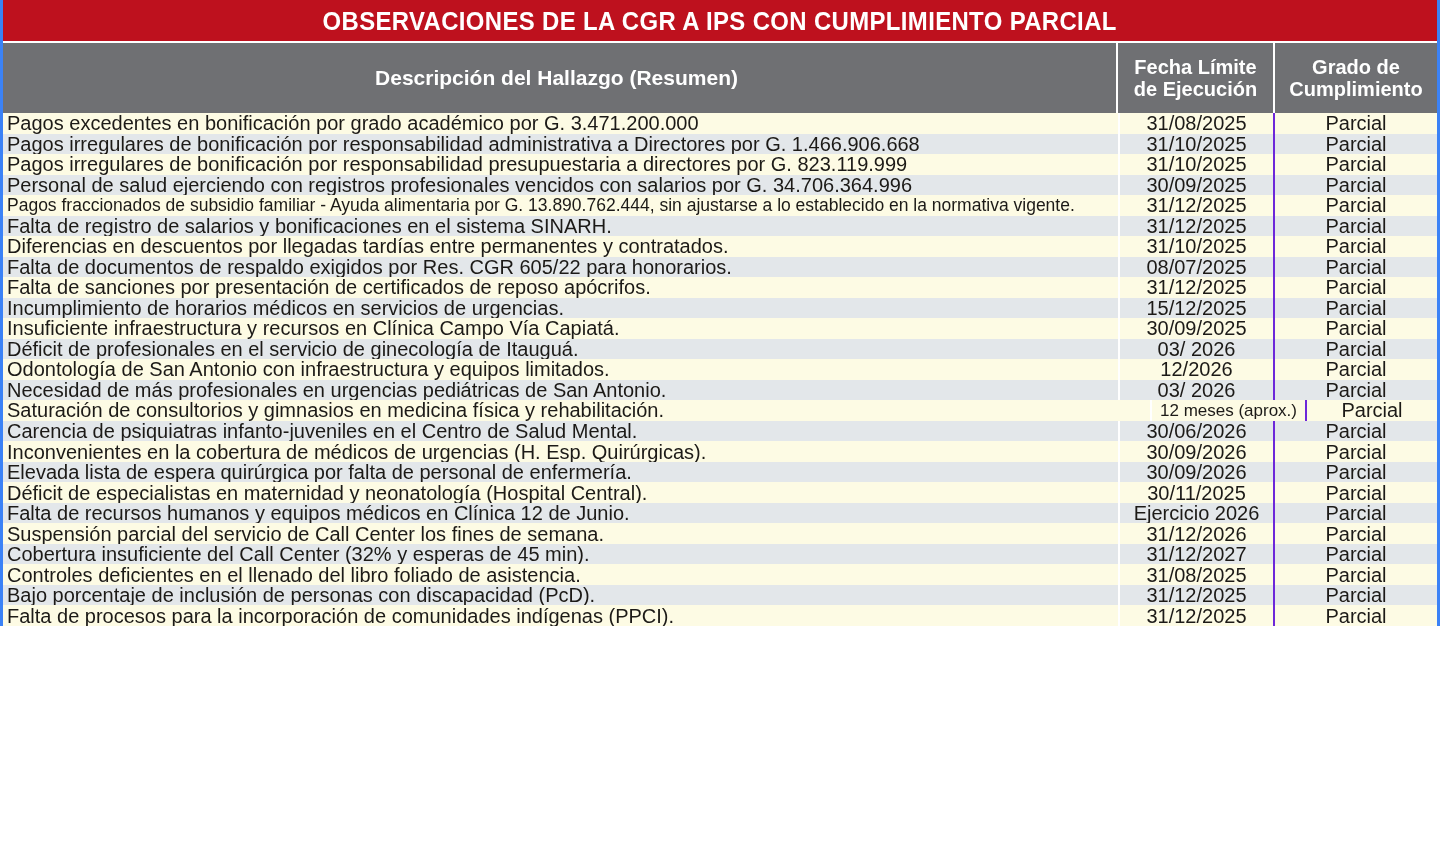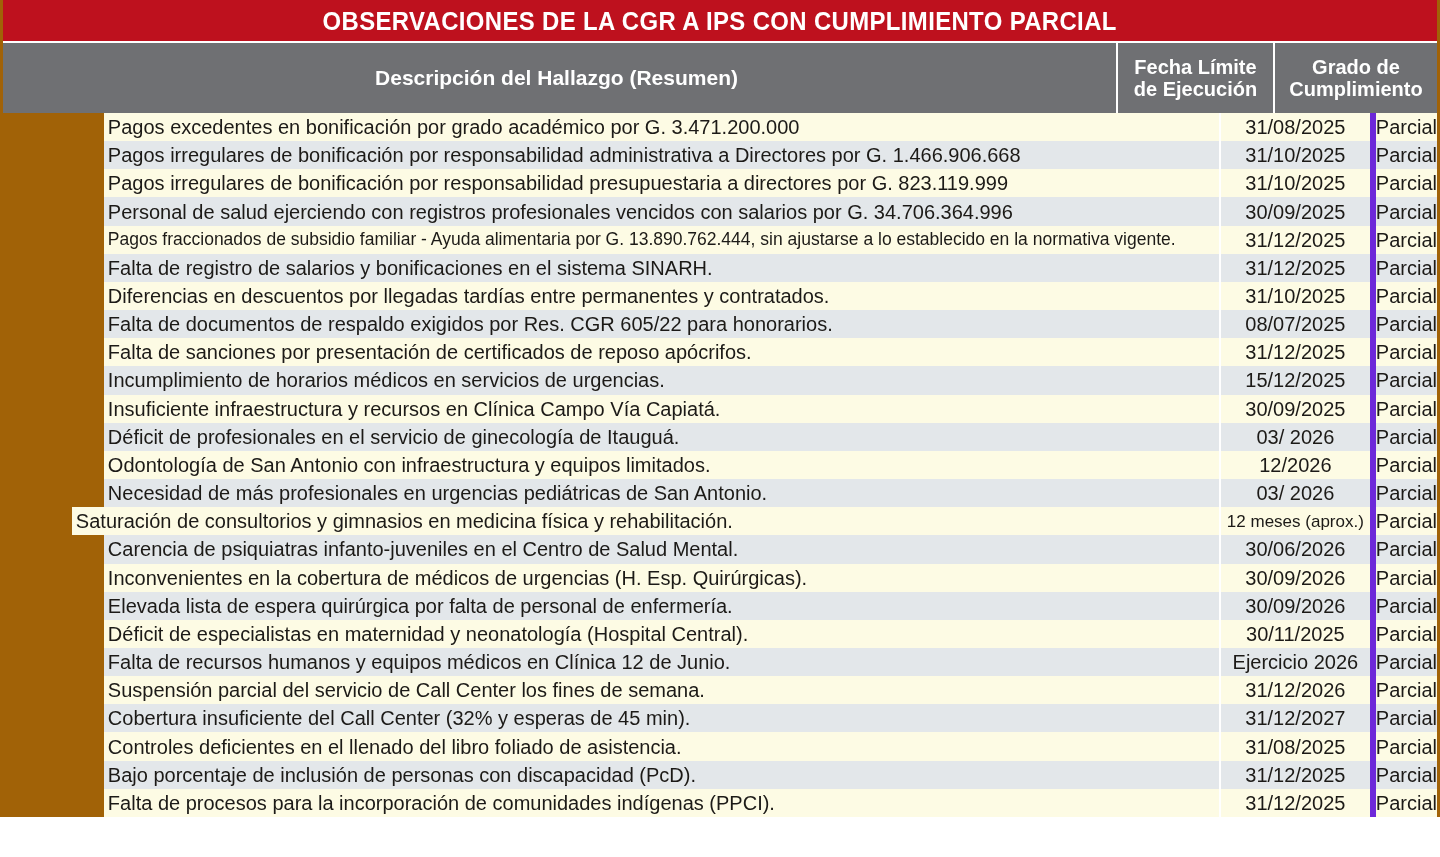--- a/index.html
+++ b/index.html
@@ -10,24 +10,24 @@
   }
   body {
     width: 1440px;
     height: 857px;
     overflow: hidden;
     font-family: "Liberation Sans", sans-serif;
   }
 
   .table-wrap {
     width: 1440px;
-    height: 817px;
+    height: 626px;
     box-sizing: border-box;
     padding: 0 3px 0 3px;
-    background: #a16207;
+    background: #3b82f6;
     display: flex;
     flex-direction: column;
   }
 
   
   .title-band {
     background: #BE111E;
     height: 43px;
     min-height: 43px;
     display: flex;
@@ -84,21 +84,20 @@
     flex: 1 1 auto;
     font-size: 20px;
   }
   .head-cell span { display: block; }
 
   
   .rows {
     flex: 1 1 auto;
     display: flex;
     flex-direction: column;
-    align-items: flex-end;
   }
   .row {
     flex: 1 1 0;
     display: flex;
     box-sizing: border-box;
     min-height: 0;
   }
   .row.odd  { background: #FDFBE4; }
   .row.even { background: #E3E7EA; }
 
@@ -120,21 +119,21 @@
     font-size: 20px;
     justify-content: flex-start;
   }
   .cell-desc.tight { font-size: 17.5px; }
   .cell-date {
     flex: 0 0 157px;
     width: 157px;
     font-size: 20px;
     justify-content: center;
     border-left: 2px solid #ffffff;
-    border-right: 6px solid #6d28d9;
+    border-right: 2px solid #6d28d9;
   }
   .cell-date.tight { font-size: 17px; margin-left: 32px; }
   .cell-grade {
     flex: 1 1 auto;
     font-size: 20px;
     justify-content: center;
     border-radius: 9px;
   }
 </style>
 </head>

